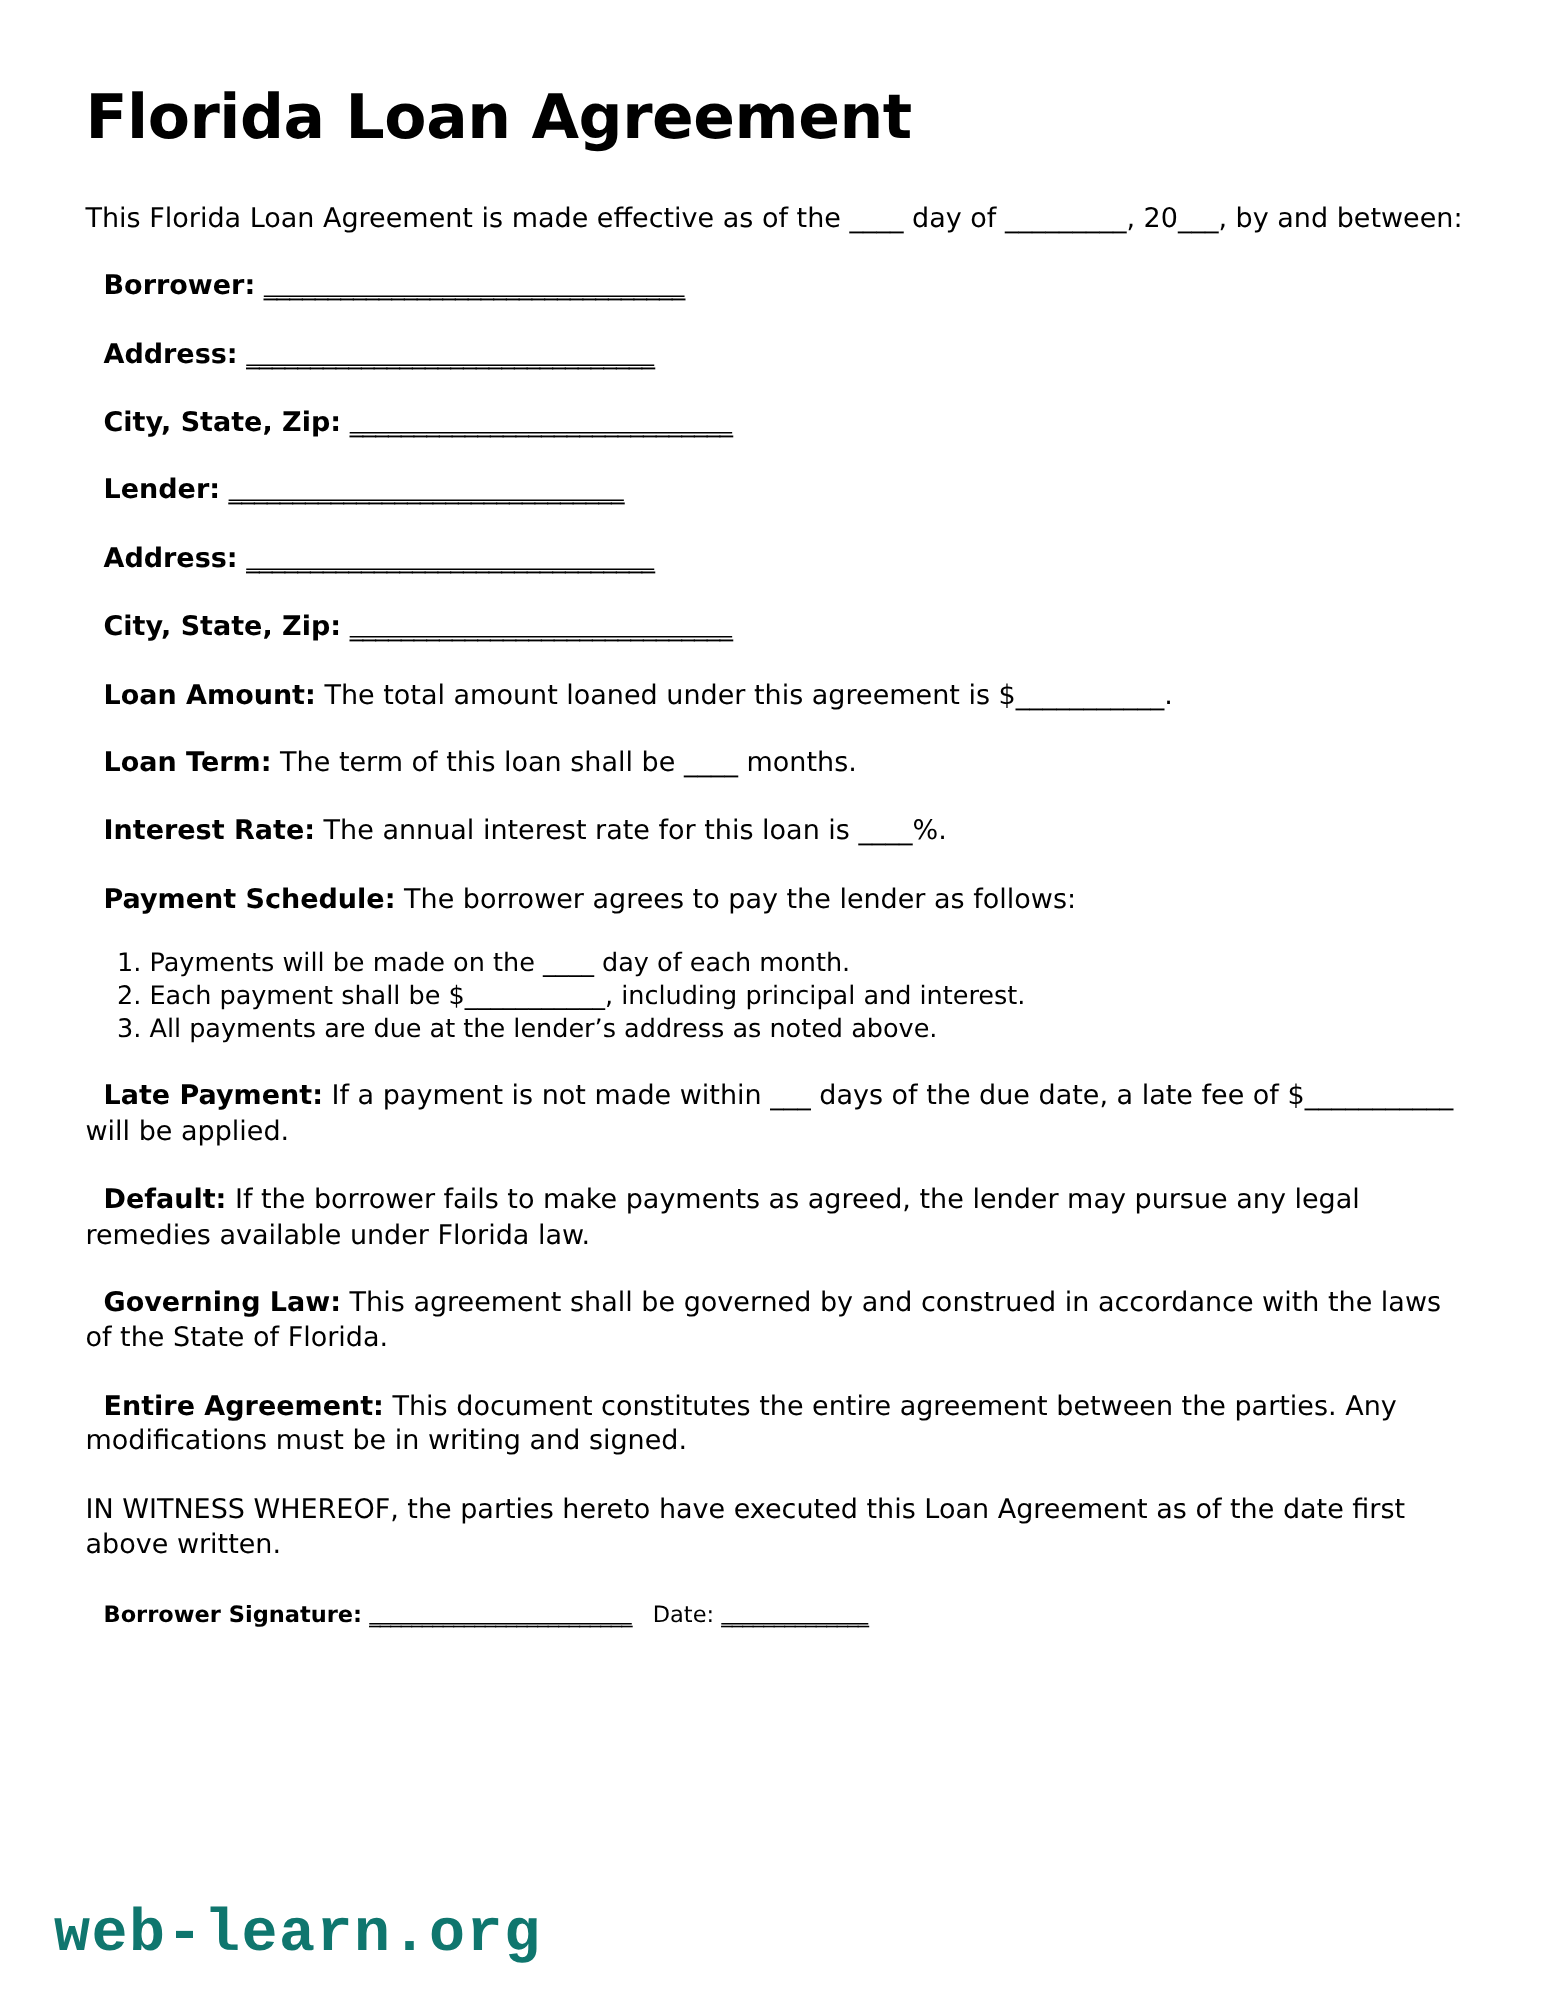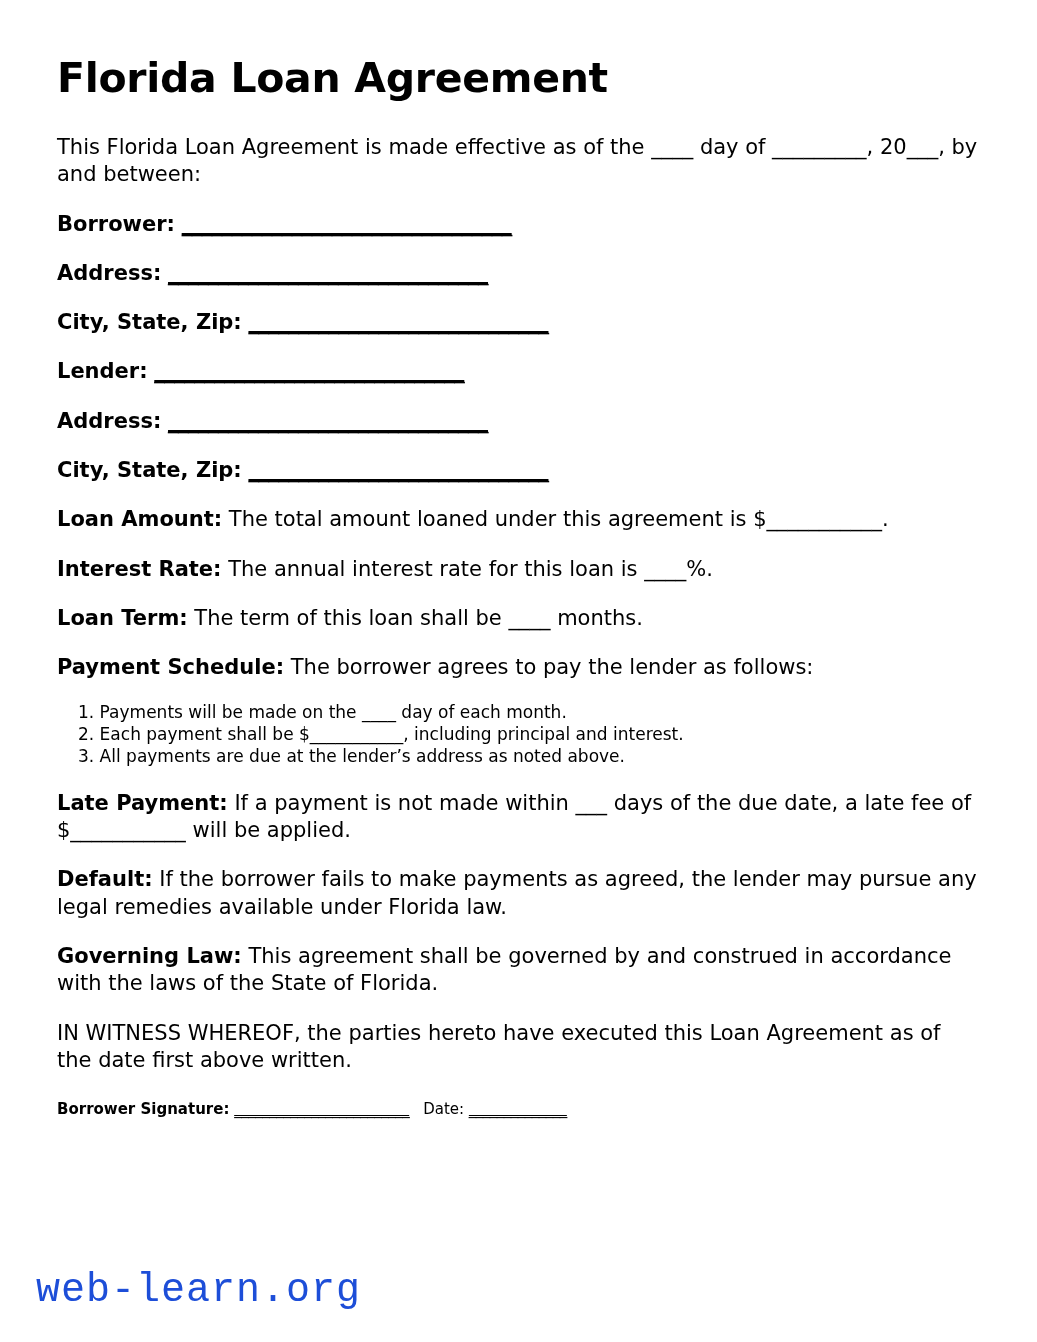--- a/index.html
+++ b/index.html
@@ -29,30 +29,31 @@
     width: 922px;
   }
   h1.doc-title {
     font-size: 41px;
     font-weight: bold;
     letter-spacing: -0.3px;
     margin: 0 0 32px 0;
     line-height: 1.12;
   }
   p.para {
-    font-size: 21px;
+    font-size: 18px;
     line-height: 1.30;
     margin: 0 0 22px 0;
     text-align: left;
   }
   p.para.tight {
     margin-bottom: 21px;
   }
   .lbl {
     font-weight: bold;
+    margin-left: 12px;
   }
   .blank {
     font-weight: normal;
     letter-spacing: -0.5px;
     text-decoration: underline;
   }
   ol.pay-list {
     margin: 0 0 22px 0;
     padding: 0;
     list-style: none;
@@ -75,23 +76,24 @@
     display: inline-block;
     width: 14px;
   }
   .watermark {
     position: absolute;
     left: 36px;
     top: 1268px;
     font-family: "Liberation Mono", "DejaVu Sans Mono", monospace;
     font-size: 40px;
     letter-spacing: 1px;
-    color: #1d4ed8;
+    color: #0f766e;
     white-space: nowrap;
     user-select: none;
+    font-weight: bold;
   }
 </style>
 </head>
 <body>
 
 <div class="page">
 
   <div class="content">
 
     <h1 class="doc-title">Florida Loan Agreement</h1>
@@ -128,25 +130,25 @@
       <span class="lbl">City, State, Zip:</span>
       <span class="blank">______________________________</span>
     </p>
 
 
     <p class="para">
       <span class="lbl">Loan Amount:</span><span> The total amount loaned under this agreement is $___________.</span>
     </p>
 
     <p class="para">
-      <span class="lbl">Interest Rate:</span><span> The annual interest rate for this loan is ____%.</span>
+      <span class="lbl">Loan Term:</span><span> The term of this loan shall be ____ months.</span>
     </p>
 
     <p class="para">
-      <span class="lbl">Loan Term:</span><span> The term of this loan shall be ____ months.</span>
+      <span class="lbl">Interest Rate:</span><span> The annual interest rate for this loan is ____%.</span>
     </p>
 
     <p class="para tight">
       <span class="lbl">Payment Schedule:</span><span> The borrower agrees to pay the lender as follows:</span>
     </p>
 
     <ol class="pay-list">
       <li>1. Payments will be made on the ____ day of each month.</li>
       <li>2. Each payment shall be $___________, including principal and interest.</li>
       <li>3. All payments are due at the lender’s address as noted above.</li>
@@ -158,20 +160,23 @@
 
 
     <p class="para">
       <span class="lbl">Default:</span><span> If the borrower fails to make payments as agreed, the lender may pursue any legal remedies available under Florida law.</span>
     </p>
 
     <p class="para">
       <span class="lbl">Governing Law:</span><span> This agreement shall be governed by and construed in accordance with the laws of the State of Florida.</span>
     </p>
 
+    <p class="para">
+      <span class="lbl">Entire Agreement:</span><span> This document constitutes the entire agreement between the parties. Any modifications must be in writing and signed.</span>
+    </p>
 
     <p class="para">IN WITNESS WHEREOF, the parties hereto have executed this Loan Agreement as of the date first above written.</p>
 
     <p class="sig-row">
       <span class="lbl">Borrower Signature:</span>
       <span class="blank">_________________________</span><span class="sig-gap"></span><span>Date:</span>
       <span class="blank">______________</span>
     </p>
 
   </div>

